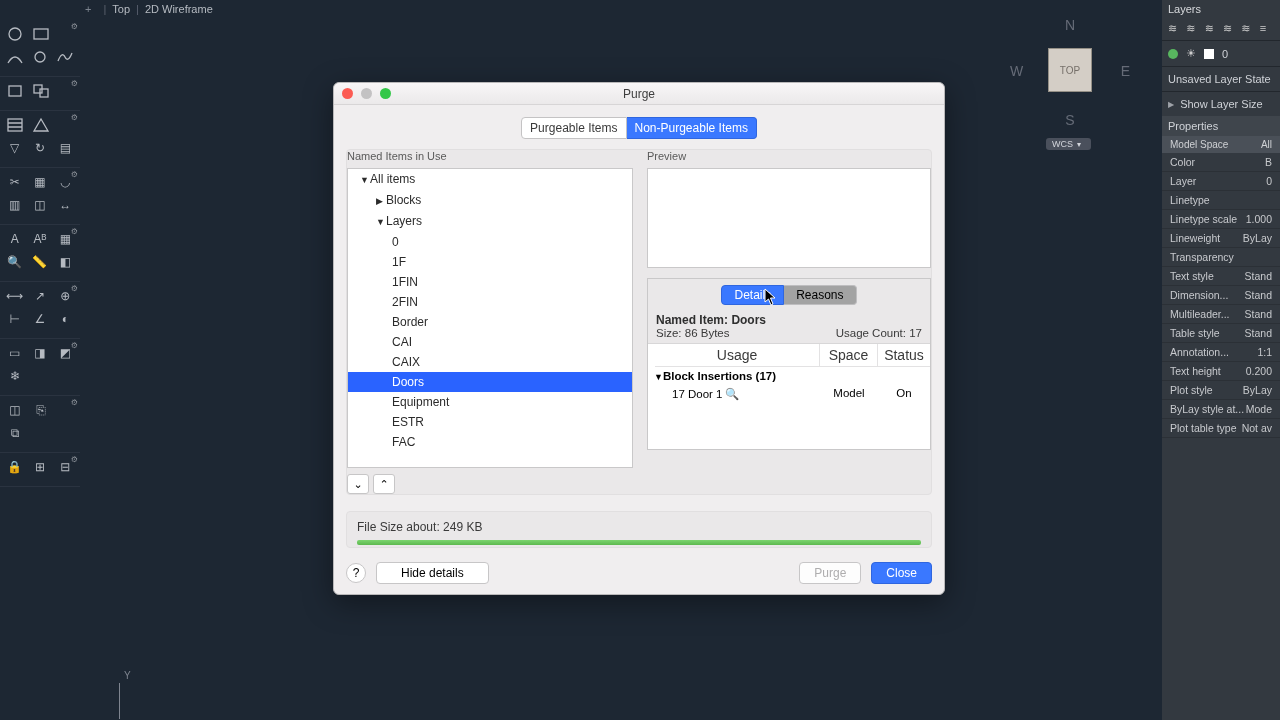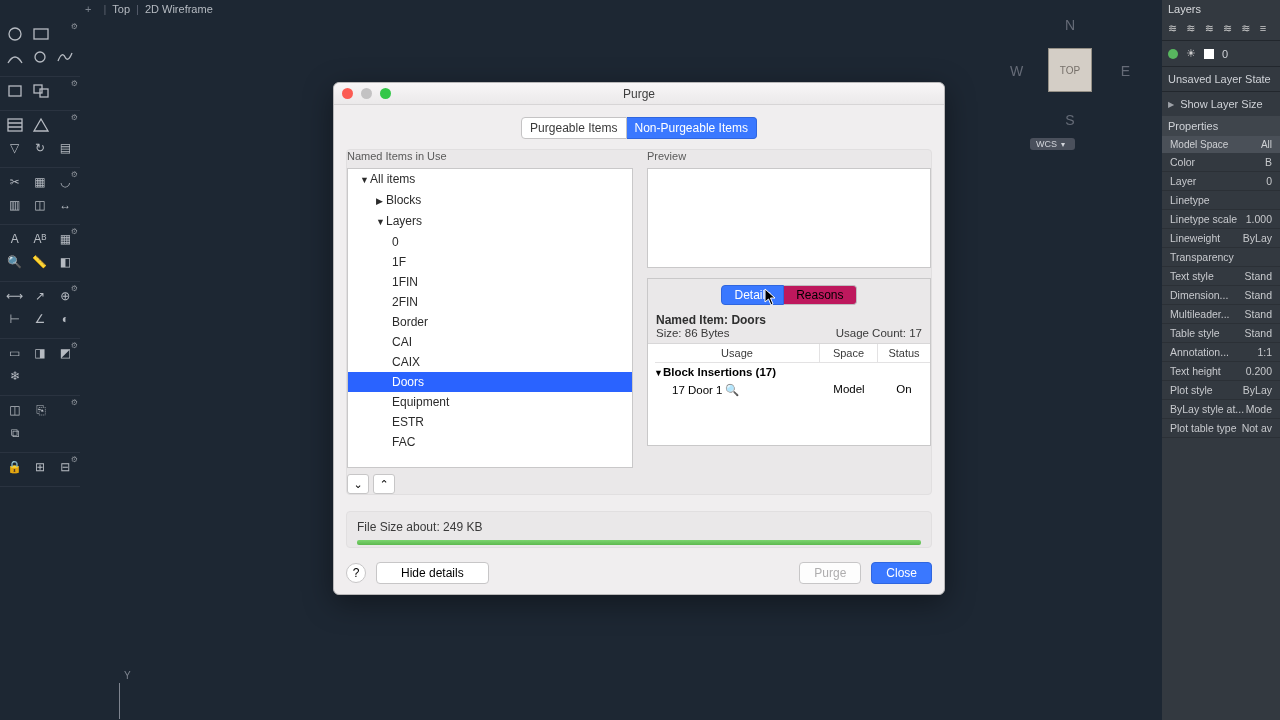--- a/index.html
+++ b/index.html
@@ -18,21 +18,21 @@
 .tool-btn svg { stroke: #b6bbc2; fill: none; stroke-width: 1.3; }
 .tool-gear { position: absolute; top: 2px; right: 2px; color: #8a8f97; font-size: 8px; }
 
 
 .viewcube { position: absolute; right: 150px; top: 5px; width: 120px; height: 145px; }
 .vc-n { position: absolute; top: 12px; left: 50%; transform: translateX(-50%); color: #656b77; font-size: 14px; font-weight: 500; }
 .vc-s { position: absolute; bottom: 22px; left: 50%; transform: translateX(-50%); color: #656b77; font-size: 14px; font-weight: 500; }
 .vc-e { position: absolute; right: 0; top: 58px; color: #656b77; font-size: 14px; font-weight: 500; }
 .vc-w { position: absolute; left: 0; top: 58px; color: #656b77; font-size: 14px; font-weight: 500; }
 .vc-cube { position: absolute; top: 43px; left: 38px; width: 44px; height: 44px; background: #d4cec6; border: 1px solid #948f86; display: flex; align-items: center; justify-content: center; color: #76706a; font-size: 10px; }
-.vc-wcs { position: absolute; bottom: 0; left: 20px; background: #4a505c; color: #d2d5db; font-size: 9px; padding: 1px 10px 1px 6px; border-radius: 3px; }
+.vc-wcs { position: absolute; bottom: 0; left: 36px; background: #4a505c; color: #d2d5db; font-size: 9px; padding: 1px 10px 1px 6px; border-radius: 3px; }
 .vc-wcs::after { content: "▾"; margin-left: 4px; font-size: 8px; }
 
 
 .right-panel { position: absolute; right: 0; top: 0; width: 118px; height: 720px; background: #333940; color: #cfd2d7; font-size: 11px; overflow: hidden; }
 .rp-title { padding: 3px 6px; font-size: 11px; color: #d8dadd; }
 .rp-icon-row { display: flex; gap: 4px; padding: 4px 6px; border-bottom: 1px solid #22272d; }
 .rp-icon-row .ic { width: 16px; height: 14px; color: #cfcfcf; font-size: 11px; }
 .rp-state-row { display: flex; align-items: center; gap: 8px; padding: 6px; border-bottom: 1px solid #22272d; }
 .rp-state-row .dot { width: 10px; height: 10px; border-radius: 50%; background: #58b65f; }
 .rp-layer-state { padding: 6px; border-bottom: 1px solid #22272d; }
@@ -77,29 +77,29 @@
 .tree-row.selected { background: #2a63ff; color: #fff; }
 .tree-tri { font-size: 9px; display: inline-block; width: 10px; }
 .tree-controls { margin-top: 6px; display: flex; gap: 4px; }
 .tree-controls .tc { width: 22px; height: 20px; border: 1px solid #c7c6c7; background: #fff; border-radius: 3px; font-size: 11px; display: flex; align-items: center; justify-content: center; }
 
 
 .col-right { width: 284px; }
 .preview-box { height: 100px; border: 1px solid #c9c8c9; background: #fff; margin-bottom: 10px; }
 .detail-box { border: 1px solid #c9c8c9; background: #fff; padding: 0; font-size: 12px; }
 .detail-tabs { display: flex; justify-content: center; gap: 0; padding: 6px 0 0 0; background: #eae8e9; }
-.detail-tabs .dtab { font-size: 12px; padding: 2px 12px; border: 1px solid #bfbec0; background: #be185d; }
+.detail-tabs .dtab { font-size: 12px; padding: 2px 12px; border: 1px solid #bfbec0; background: #a3a3a3; }
 .detail-tabs .dtab:first-child { border-radius: 4px 0 0 4px; }
 .detail-tabs .dtab:last-child { border-radius: 0 4px 4px 0; border-left: none; }
 .detail-tabs .dtab.active { background: #3a78ff; color: #fff; border-color: #2f66df; }
 .detail-info { padding: 8px 8px 4px 8px; background: #eae8e9; }
 .detail-info .bold { font-weight: 600; font-size: 12px; color: #2f2f2f; }
 .detail-info .row2 { display: flex; justify-content: space-between; font-size: 11.5px; color: #3a3a3a; }
 .usage-table { border-top: 1px solid #d8d7d8; }
-.usage-header { display: flex; background: #fff; font-size: 11px; color: #3a3a3a; border-bottom: 1px solid #e3e2e3; margin-left: 7px; }
+.usage-header { display: flex; background: #fff; font-size: 14px; color: #3a3a3a; border-bottom: 1px solid #e3e2e3; margin-left: 7px; }
 .usage-header div { padding: 3px 6px; border-right: 1px solid #e3e2e3; text-align: center; }
 .usage-header .c1 { flex: 1.4; }
 .usage-header .c2 { width: 58px; }
 .usage-header .c3 { width: 52px; border-right: none; }
 .usage-body { background: #fff; min-height: 82px; }
 .usage-group { font-size: 11.5px; font-weight: 600; padding: 3px 6px; }
 .usage-group .tri { font-size: 9px; }
 .usage-row { display: flex; font-size: 11.5px; }
 .usage-row div { padding: 2px 6px; }
 .usage-row .c1 { flex: 1.4; padding-left: 24px; }

